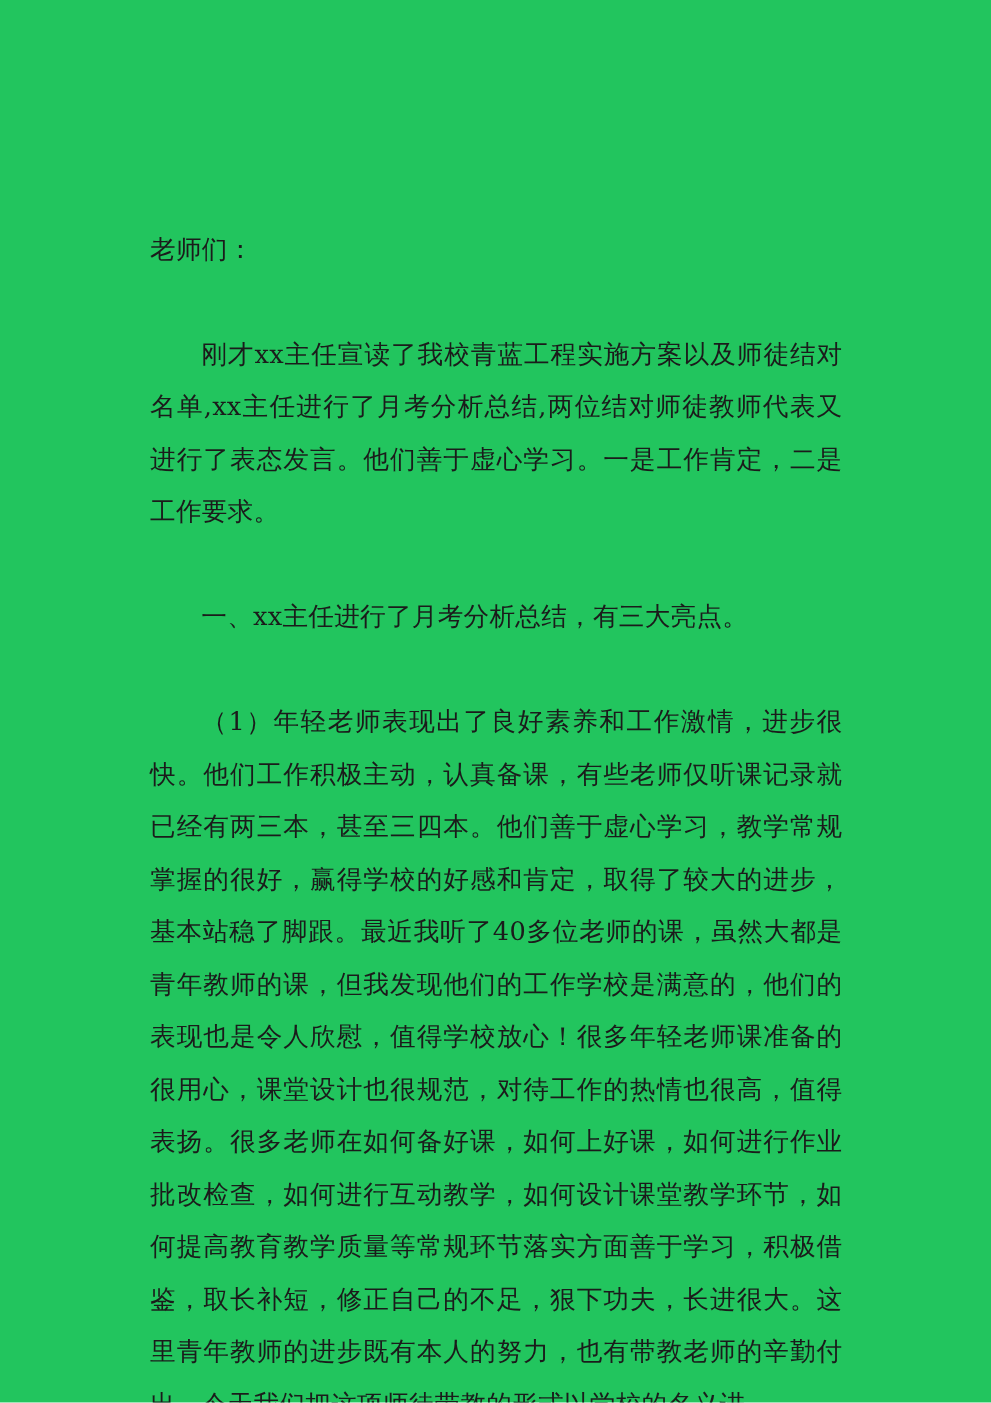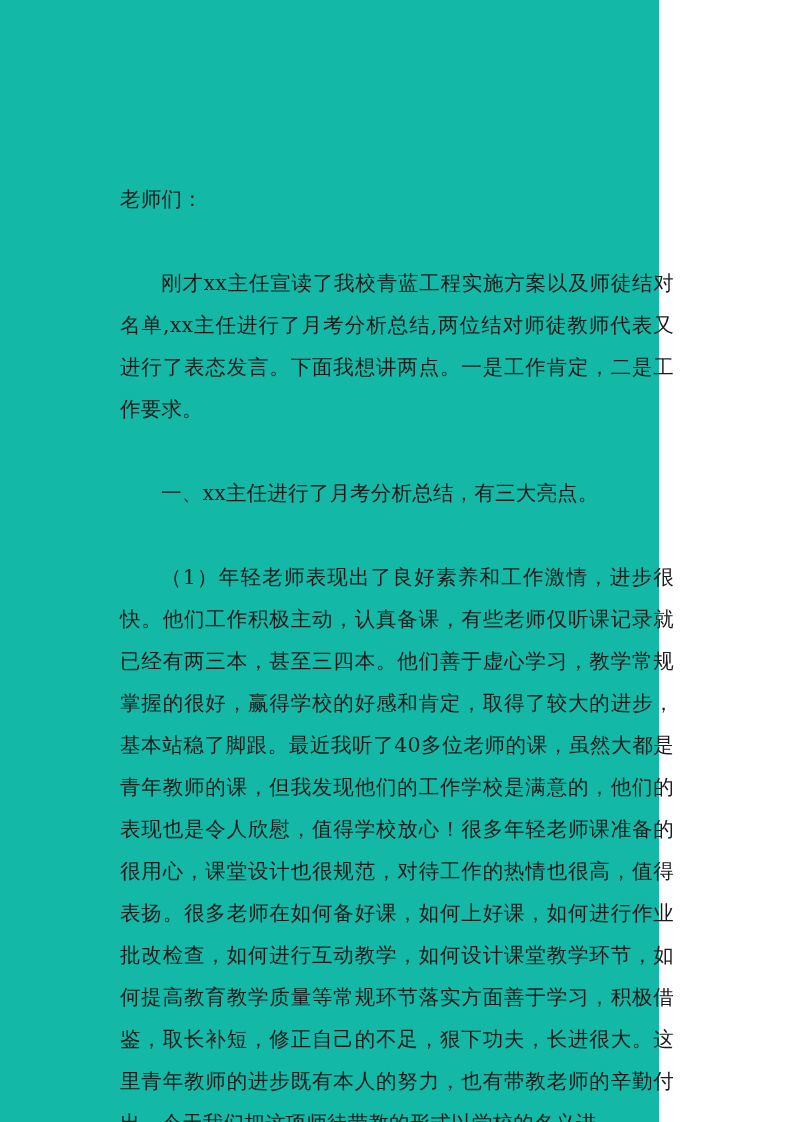--- a/index.html
+++ b/index.html
@@ -10,23 +10,23 @@
   }
   body {
     width: 793px;
     height: 1122px;
     overflow: hidden;
     font-family: "DejaVu Serif", "Liberation Serif", serif;
     color: #1b1b1b;
   }
   .page {
     position: relative;
-    width: 659px;
+    width: 793px;
     height: 1122px;
-    background: #14b8a6;
+    background: #22c55e;
     box-sizing: border-box;
   }
   .doc-body {
     position: absolute;
     left: 120px;
     top: 178px;
     width: 554px;
   }
   .para {
     margin: 0;
@@ -52,21 +52,21 @@
 </head>
 <body>
 
 <div class="page">
   <div class="doc-body">
 
     <p class="para salutation">老师们：</p>
 
     <div class="gap-1"></div>
 
-    <p class="para indent2">刚才xx主任宣读了我校青蓝工程实施方案以及师徒结对名单,xx主任进行了月考分析总结,两位结对师徒教师代表又进行了表态发言。下面我想讲两点。一是工作肯定，二是工作要求。</p>
+    <p class="para indent2">刚才xx主任宣读了我校青蓝工程实施方案以及师徒结对名单,xx主任进行了月考分析总结,两位结对师徒教师代表又进行了表态发言。他们善于虚心学习。一是工作肯定，二是工作要求。</p>
 
     <div class="gap-2"></div>
 
     <p class="para indent2">一、xx主任进行了月考分析总结，有三大亮点。</p>
 
     <div class="gap-3"></div>
 
     <p class="para indent2">（1）年轻老师表现出了良好素养和工作激情，进步很快。他们工作积极主动，认真备课，有些老师仅听课记录就已经有两三本，甚至三四本。他们善于虚心学习，教学常规掌握的很好，赢得学校的好感和肯定，取得了较大的进步，基本站稳了脚跟。最近我听了40多位老师的课，虽然大都是青年教师的课，但我发现他们的工作学校是满意的，他们的表现也是令人欣慰，值得学校放心！很多年轻老师课准备的很用心，课堂设计也很规范，对待工作的热情也很高，值得表扬。很多老师在如何备好课，如何上好课，如何进行作业批改检查，如何进行互动教学，如何设计课堂教学环节，如何提高教育教学质量等常规环节落实方面善于学习，积极借鉴，取长补短，修正自己的不足，狠下功夫，长进很大。这里青年教师的进步既有本人的努力，也有带教老师的辛勤付出。今天我们把这项师徒带教的形式以学校的名义进</p>
 
   </div>

